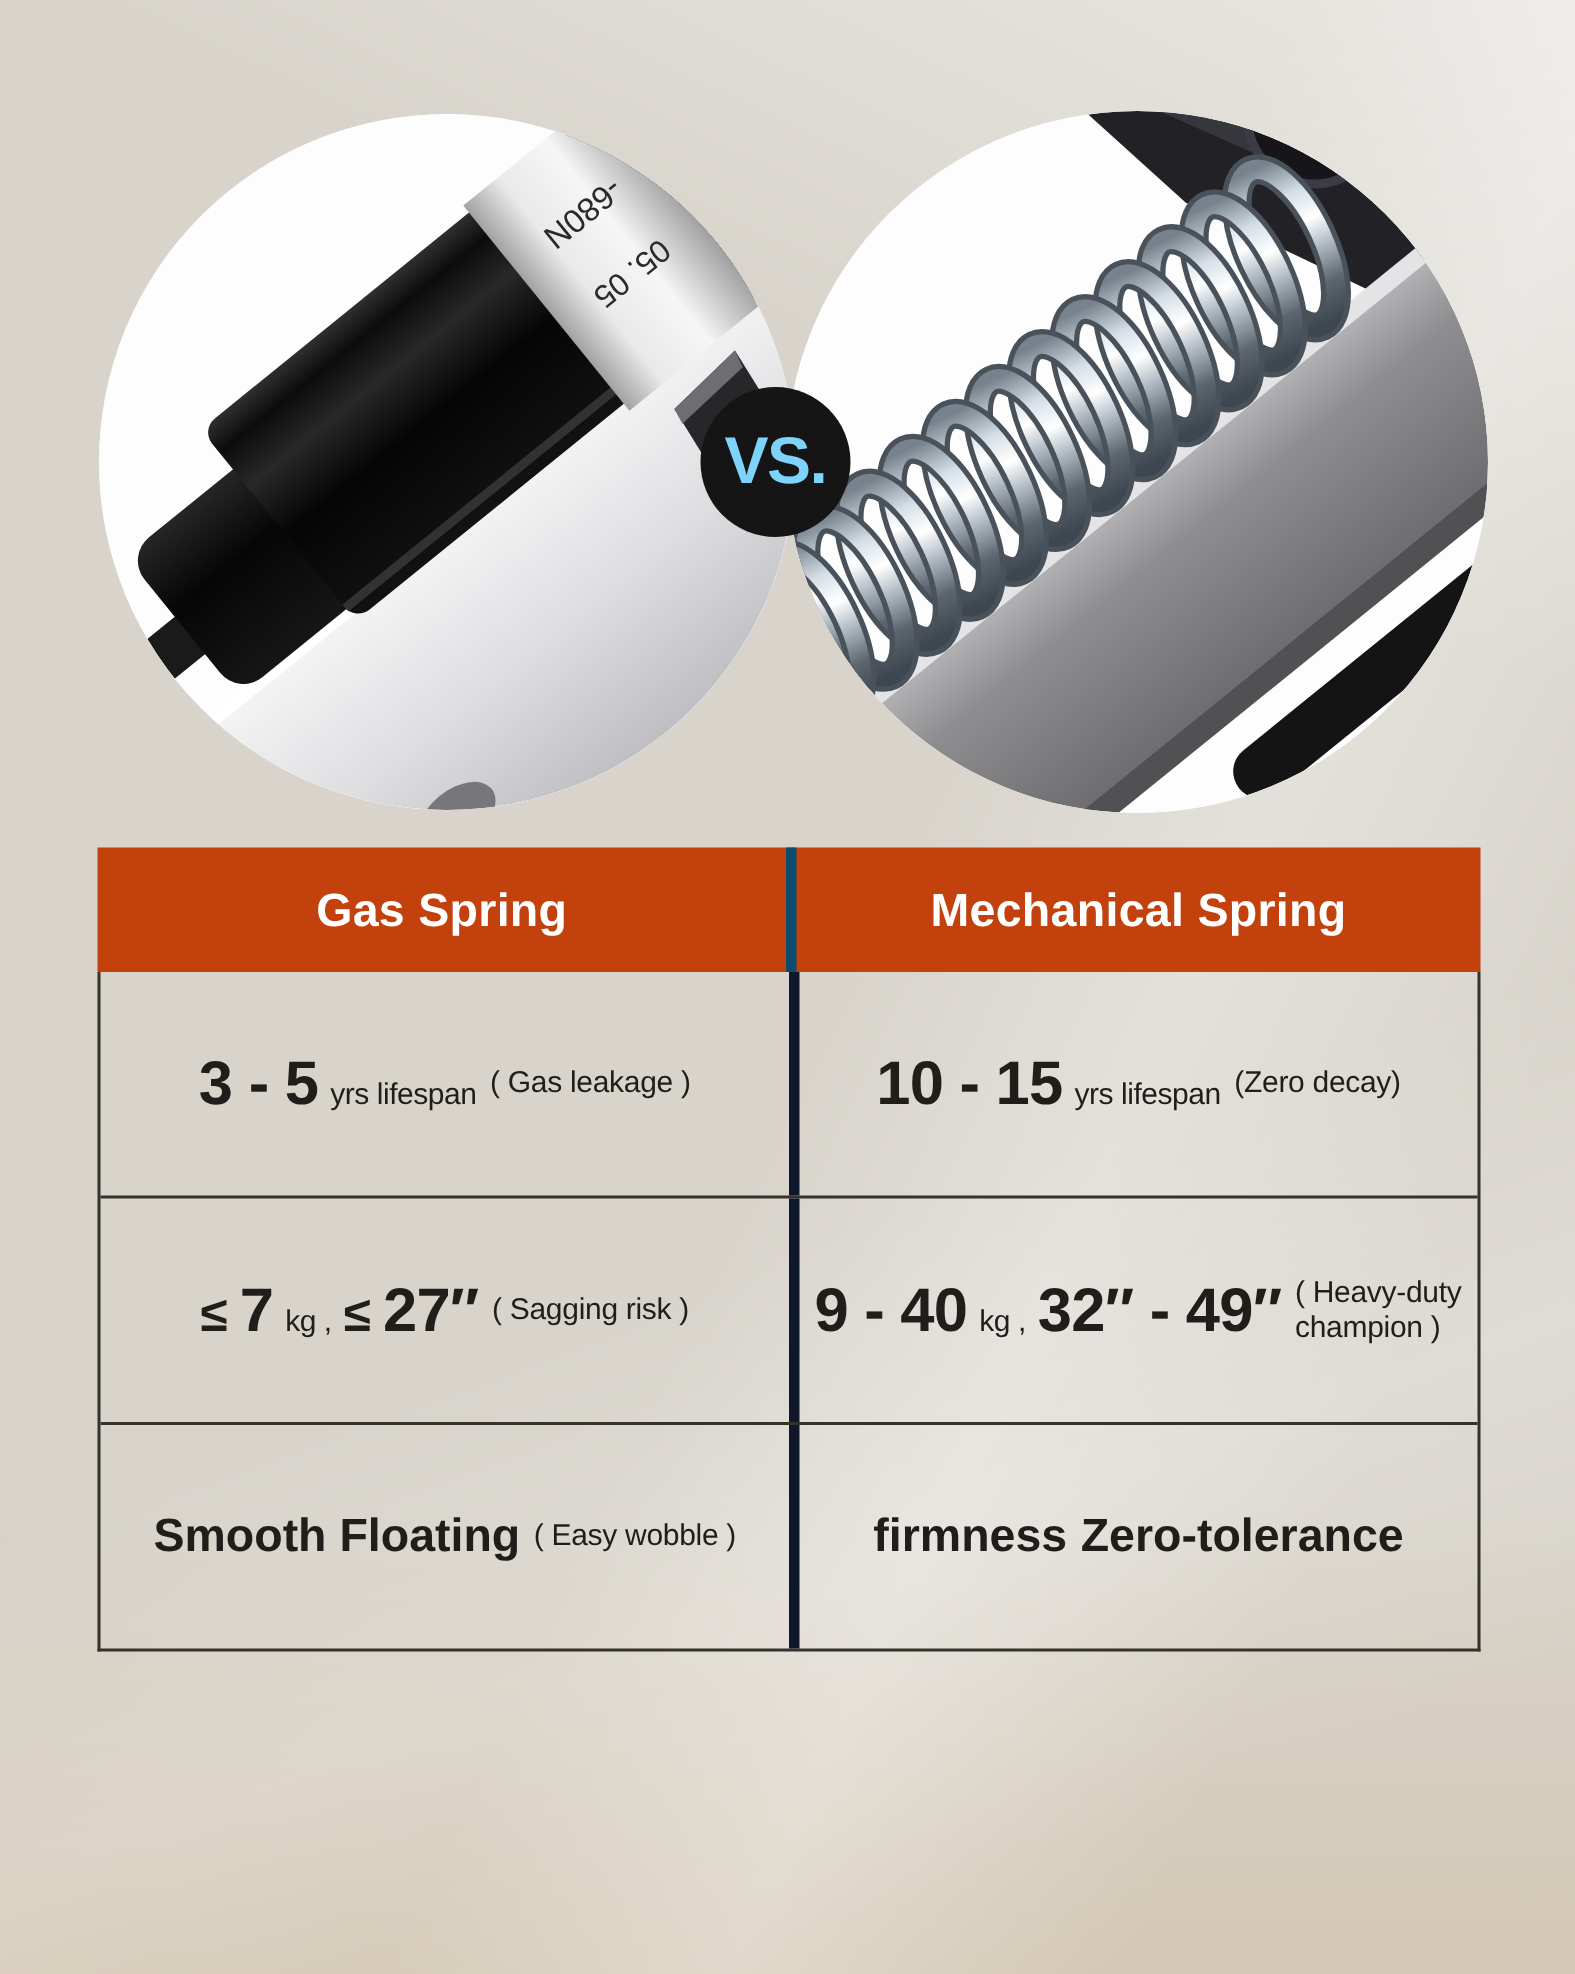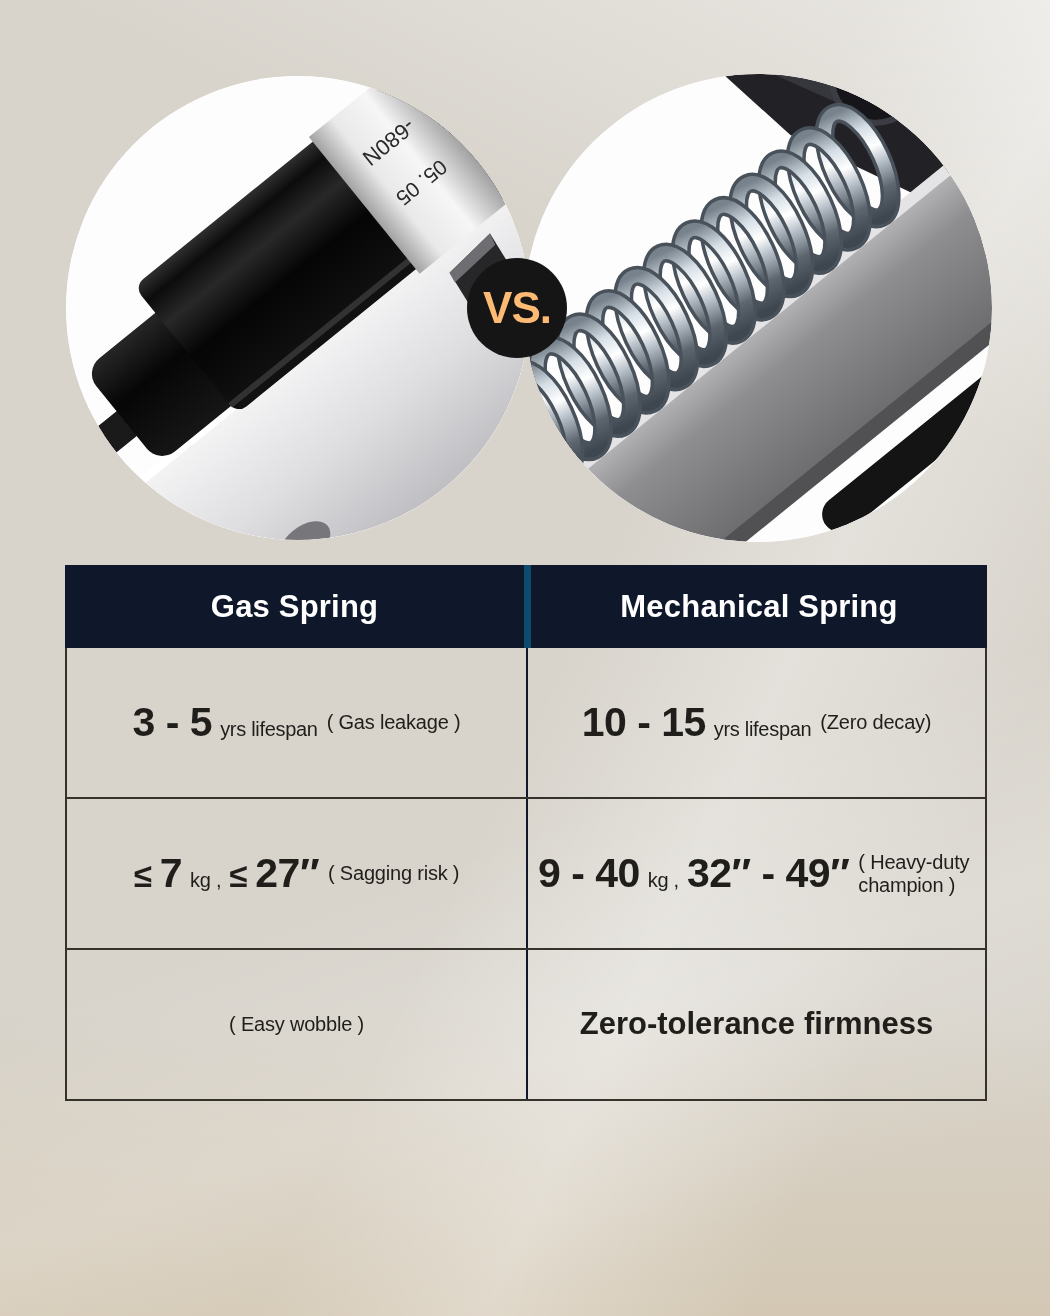--- a/index.html
+++ b/index.html
@@ -18,38 +18,38 @@
       linear-gradient(to bottom, rgba(211,195,168,0) 76%, rgba(208,190,160,.55) 100%);
   }
   .photo-circle{
     position:absolute;border-radius:50%;overflow:hidden;background:#fdfdfd;
   }
   .photo-circle.left{left:66px;top:76px;width:464px;height:464px;}
   .photo-circle.right{left:524px;top:74px;width:468px;height:468px;}
   .photo-circle svg{display:block;width:100%;height:100%;}
   .vs-badge{
     position:absolute;left:467px;top:258px;width:100px;height:100px;border-radius:50%;
-    background:#151515;color:#fdba74;display:flex;align-items:center;justify-content:center;
+    background:#151515;color:#7dd3fc;display:flex;align-items:center;justify-content:center;
     font-size:44px;font-weight:bold;letter-spacing:-1px;z-index:5;
   }
   .cmp-table{position:absolute;left:65px;top:565px;width:922px;}
   .thead{display:grid;grid-template-columns:459px 1fr;height:83px;}
   .th{
-    background:#0f172a;color:#ffffff;display:flex;align-items:center;justify-content:center;
+    background:#c2410c;color:#ffffff;display:flex;align-items:center;justify-content:center;
     font-size:31px;font-weight:bold;letter-spacing:.2px;box-sizing:border-box;text-align:right;
   }
   .th.right{border-left:7px solid #0c4a6e;}
   .tbody{border:2px solid #35322c;border-top:none;box-sizing:border-box;}
   .tr{display:grid;grid-template-columns:459px 1fr;height:149px;}
   .tr + .tr{border-top:2px solid #35322c;}
   .td{
     display:flex;flex-direction:row;align-items:center;justify-content:center;
     gap:9px;box-sizing:border-box;padding:4px 10px;
   }
-  .td.rightcol{border-left:2px solid #0f172a;}
+  .td.rightcol{border-left:7px solid #0f172a;}
   .main{display:flex;align-items:baseline;justify-content:center;gap:8px;white-space:nowrap;}
   .big{font-size:41px;font-weight:700;letter-spacing:-.5px;}
   .sym{font-size:33px;font-weight:700;}
   .tail{font-size:20px;font-weight:400;letter-spacing:-.3px;}
   .sub{font-size:20px;font-weight:400;letter-spacing:-.2px;}
   .line{font-size:31px;font-weight:700;line-height:1.5;text-align:center;}
 </style>
 </head>
 <body>
 
@@ -209,24 +209,25 @@
             <span class="big">9 - 40</span>
             <span class="tail">kg ,</span>
             <span class="big">32″ - 49″</span>
           </div>
           <div class="sub">( Heavy-duty champion )</div>
         </div>
       </div>
 
       <div class="tr">
         <div class="td">
+          <div class="line">Smooth Floating</div>
           <div class="sub">( Easy wobble )</div>
         </div>
         <div class="td rightcol">
+          <div class="line">firmness</div>
           <div class="line">Zero-tolerance</div>
-          <div class="line">firmness</div>
         </div>
       </div>
 
 
     </div>
   </div>
 </div>
 
 </body></html>

